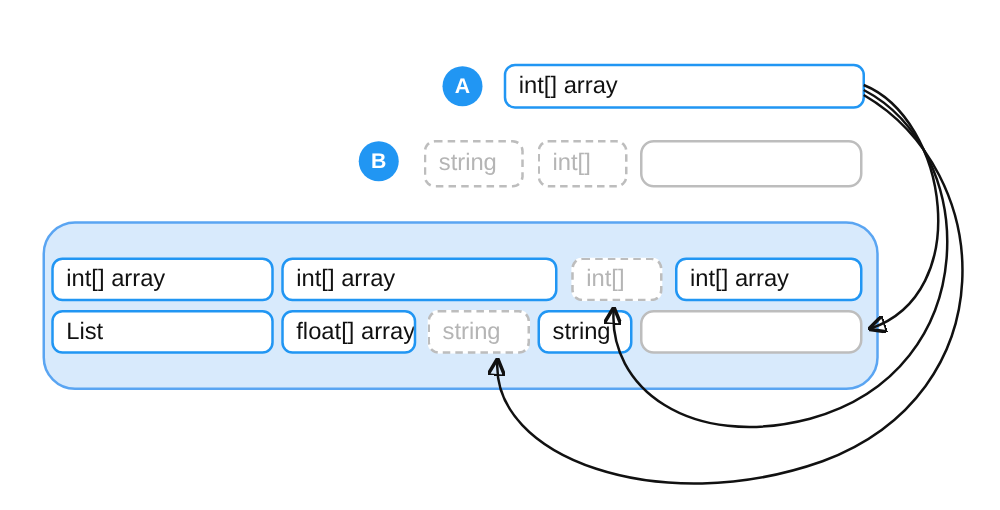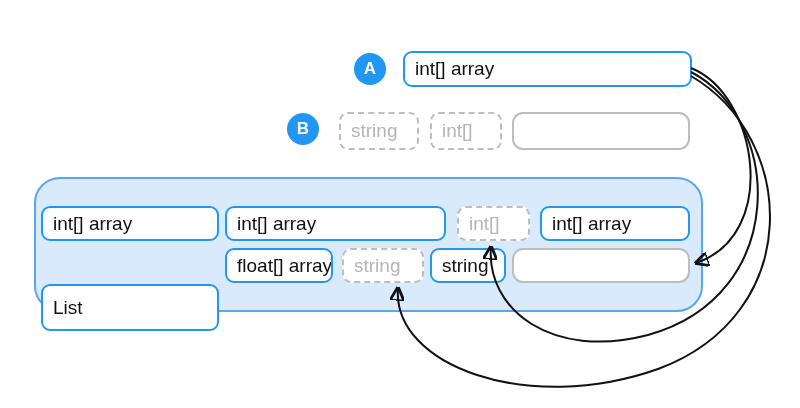--- a/index.html
+++ b/index.html
@@ -66,21 +66,21 @@
   <div class="box blue" style="left:225px;top:206px;width:221px;height:35px;">
     <span>int[] array</span>
   </div>
   <div class="box dashed" style="left:457px;top:206px;width:73px;height:35px;">
     <span>int[]</span>
   </div>
   <div class="box blue" style="left:540px;top:206px;width:150px;height:35px;">
     <span>int[] array</span>
   </div>
 
-  <div class="box blue" style="left:41px;top:248px;width:178px;height:47px;margin-top:36px;">
+  <div class="box blue" style="left:41px;top:248px;width:178px;height:35px;">
     <span>List</span>
   </div>
   <div class="box blue" style="left:225px;top:248px;width:108px;height:35px;">
     <span>float[] array</span>
   </div>
   <div class="box dashed" style="left:342px;top:248px;width:82px;height:35px;">
     <span>string</span>
   </div>
   <div class="box blue" style="left:430px;top:248px;width:76px;height:35px;">
     <span>string</span>

